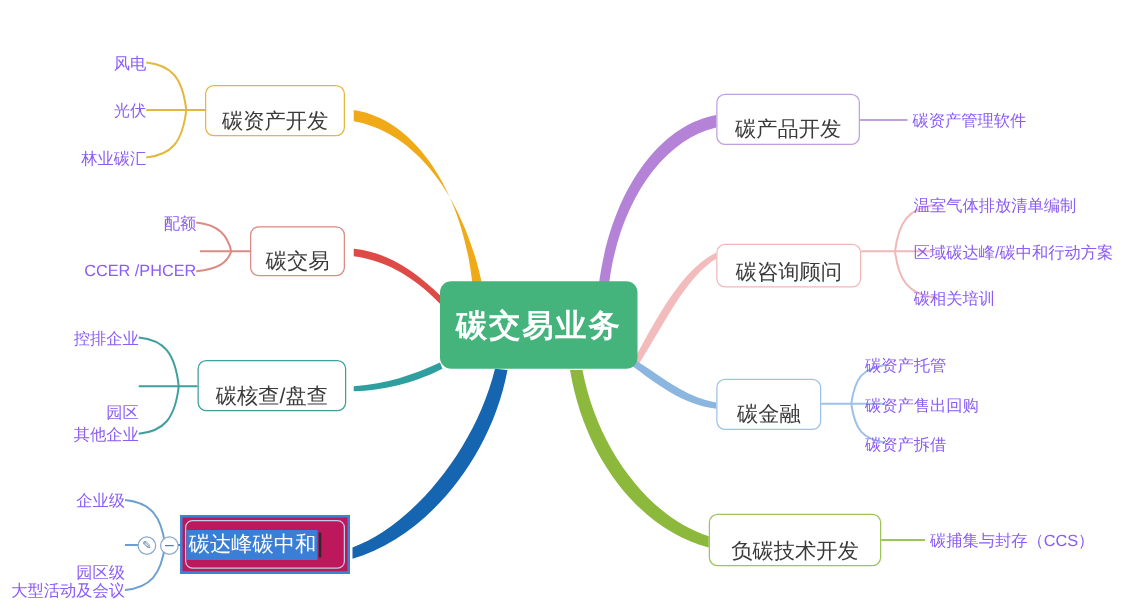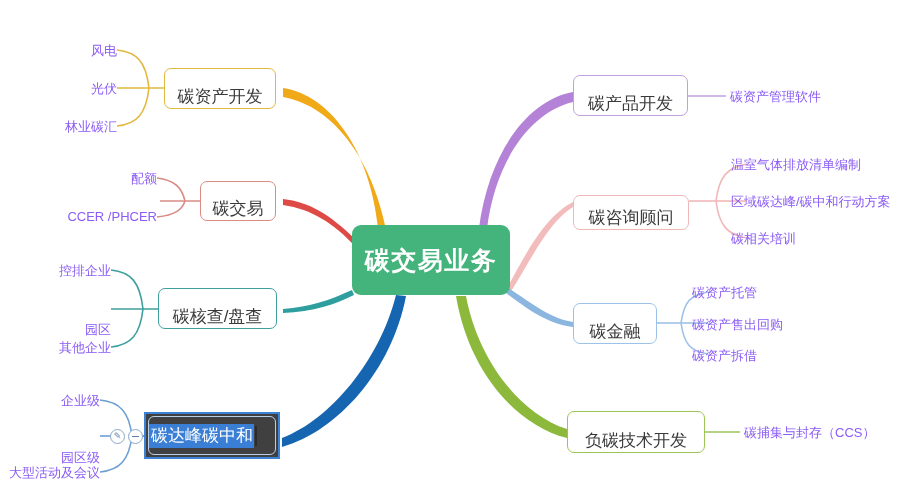--- a/index.html
+++ b/index.html
@@ -80,21 +80,21 @@
   .leaf.left  { text-align: right; }
 
   
   .edit-wrap {
     position: absolute;
     left: 144px;
     top: 412px;
     width: 136px;
     height: 47px;
     border: 2px solid #3c82d6;
-    background: #404040;
+    background: #be185d;
     box-sizing: border-box;
     z-index: 8;
     padding: 2px;
   }
   .edit-inner {
     width: 100%;
     height: 100%;
     border: 1px solid #b9cfe8;
     border-radius: 6px;
     box-sizing: border-box;

